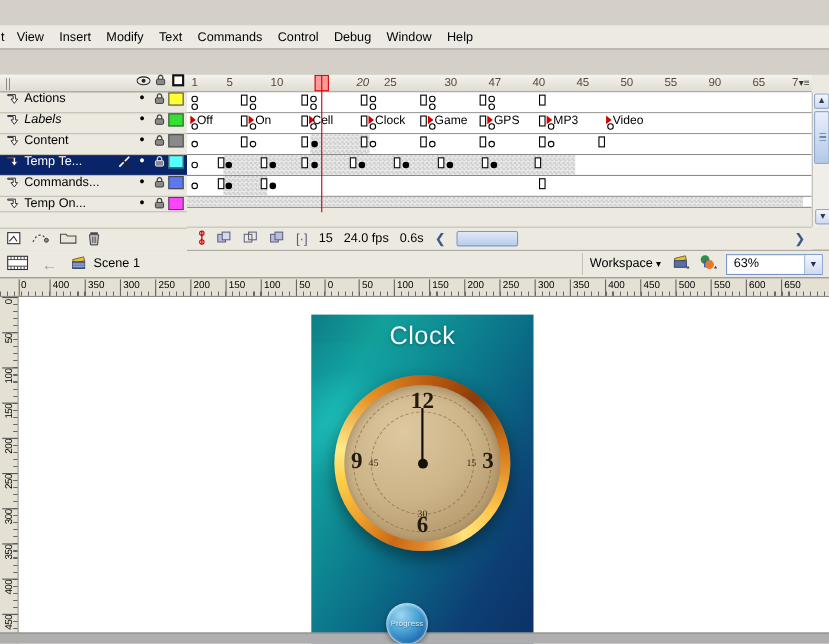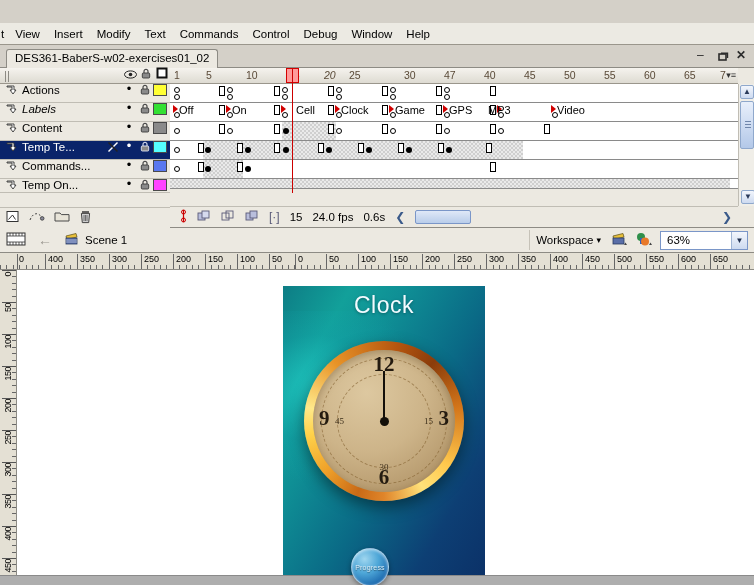--- a/index.html
+++ b/index.html
@@ -258,37 +258,20 @@
     <div class="mi">Insert</div>
     <div class="mi">Modify</div>
     <div class="mi">Text</div>
     <div class="mi">Commands</div>
     <div class="mi">Control</div>
     <div class="mi">Debug</div>
     <div class="mi">Window</div>
     <div class="mi">Help</div>
   </div>
 
-  <div class="docbar">
-    <div class="doctab">DES361-BaberS-w02-exercises01_02</div>
-    <div class="winbtns">
-      <div class="winbtn">
-        <span class="g" style="left:1px;top:-1px;">–</span>
-      </div>
-      <div class="winbtn">
-        <svg width="13" height="13" viewBox="0 0 13 13">
-          <rect x="3" y="4" width="7" height="6" fill="none" stroke="#2b2b2b" stroke-width="1.6"></rect>
-          <path d="M5 3.2 L11.5 3.2 L11.5 8" fill="none" stroke="#2b2b2b" stroke-width="1.4"></path>
-        </svg>
-      </div>
-      <div class="winbtn">
-        <span class="g" style="left:0px;top:-1px;font-weight:bold;">✕</span>
-      </div>
-    </div>
-  </div>
 
   <div class="timeline">
 
     <div class="tl-left">
       <div class="tl-hdr-left">
         <div class="grip"></div>
         <div class="colicon">
           <svg width="13" height="9" viewBox="0 0 13 9">
               <ellipse cx="6.5" cy="4.5" rx="6" ry="3.6" fill="none" stroke="#222" stroke-width="1"></ellipse>
               <circle cx="6.5" cy="4.5" r="1.8" fill="#222"></circle>
@@ -455,21 +438,21 @@
         <div class="rulnum" style="left:76px;">10</div>
         <div class="rulnum" style="left:118px;">15</div>
         <div class="rulnum" style="left:154px;font-style:italic;">20</div>
         <div class="rulnum" style="left:179px;">25</div>
         <div class="rulnum" style="left:234px;">30</div>
         <div class="rulnum" style="left:274px;">47</div>
         <div class="rulnum" style="left:314px;">40</div>
         <div class="rulnum" style="left:354px;">45</div>
         <div class="rulnum" style="left:394px;">50</div>
         <div class="rulnum" style="left:434px;">55</div>
-        <div class="rulnum" style="left:474px;">60</div>
+        <div class="rulnum" style="left:474px;">90</div>
         <div class="rulnum" style="left:514px;">65</div>
         <div class="rulnum" style="left:550px;">7</div>
         <div class="playhead-top" style="left:116px;"></div>
         <div style="position:absolute;right:2px;top:2px;font-size:9px;color:#333;">▾≡</div>
       </div>
 
       <div class="frames">
 
         <div class="frow">
           <div class="kfe" style="left:4px;top:3px;"></div>
@@ -498,41 +481,41 @@
           <div class="lbl" style="left:9px;">Off</div>
           <div class="endmark" style="left:49px;"></div>
 
           <div class="kfe" style="left:57px;top:9px;"></div>
           <div class="flag" style="left:56px;"></div>
           <div class="lbl" style="left:62px;">On</div>
           <div class="endmark" style="left:104px;"></div>
 
           <div class="kfe" style="left:112px;top:9px;"></div>
           <div class="flag" style="left:111px;"></div>
-          <div class="lbl" style="left:126px;">Cell</div>
+          <div class="lbl" style="left:114px;">Cell</div>
           <div class="endmark" style="left:158px;"></div>
 
           <div class="kfe" style="left:166px;top:9px;"></div>
           <div class="flag" style="left:165px;"></div>
           <div class="lbl" style="left:171px;">Clock</div>
           <div class="endmark" style="left:212px;"></div>
 
           <div class="kfe" style="left:220px;top:9px;"></div>
           <div class="flag" style="left:219px;"></div>
           <div class="lbl" style="left:225px;">Game</div>
           <div class="endmark" style="left:266px;"></div>
 
           <div class="kfe" style="left:274px;top:9px;"></div>
           <div class="flag" style="left:273px;"></div>
           <div class="lbl" style="left:279px;">GPS</div>
           <div class="endmark" style="left:320px;"></div>
 
           <div class="kfe" style="left:328px;top:9px;"></div>
           <div class="flag" style="left:327px;"></div>
-          <div class="lbl" style="left:318px;">MP3</div>
+          <div class="lbl" style="left:333px;">MP3</div>
 
           <div class="kfe" style="left:382px;top:9px;"></div>
           <div class="flag" style="left:381px;"></div>
           <div class="lbl" style="left:387px;">Video</div>
         </div>
 
         <div class="frow">
           <div class="kfe" style="left:4px;top:6px;"></div>
           <div class="endmark" style="left:49px;"></div>
           <div class="kfe" style="left:57px;top:6px;"></div>

